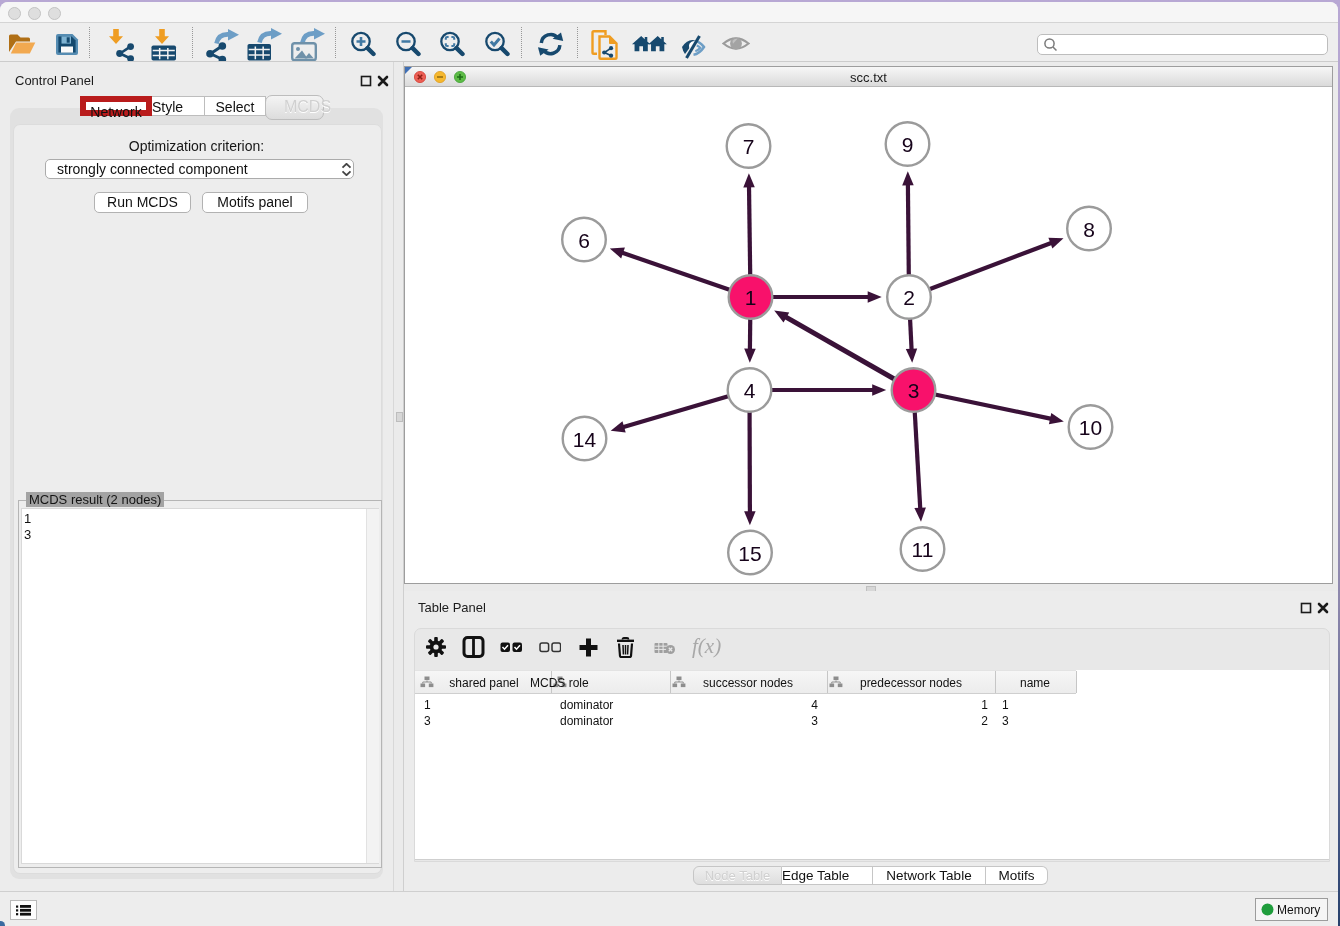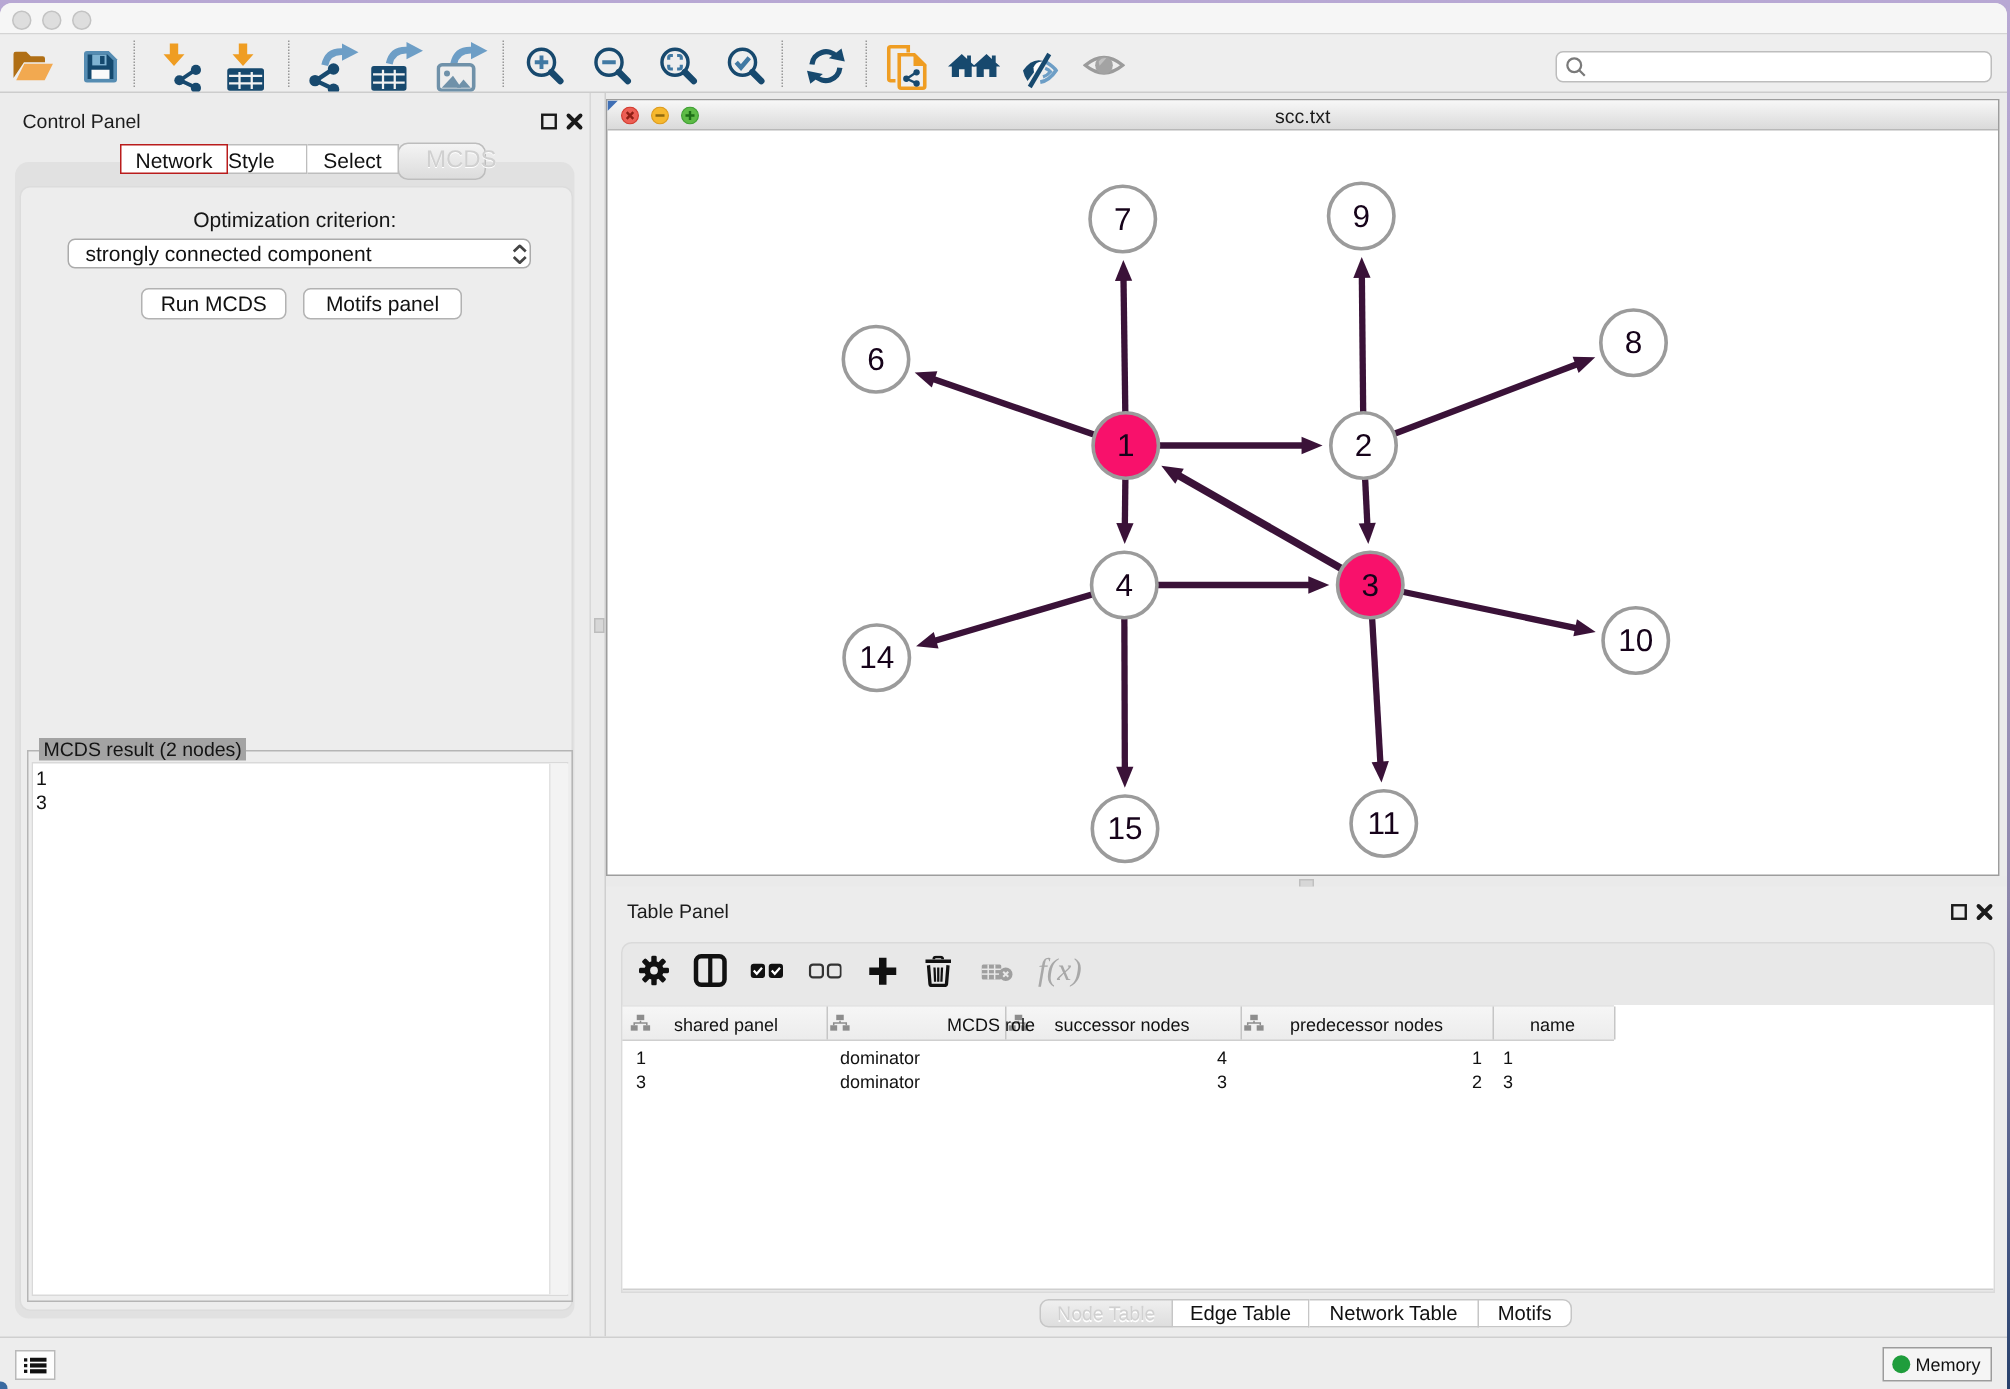--- a/index.html
+++ b/index.html
@@ -169,21 +169,21 @@
  <div class="abs" style="left:15px;top:11px;font-size:13px;color:#1c1c1c">Control Panel</div>
  <svg class="abs" style="left:360px;top:13px" width="12" height="12">
         <rect x="1.5" y="1.5" width="9" height="9" fill="none" stroke="#1a1a1a" stroke-width="1.6"></rect>
       </svg>
  <svg class="abs" style="left:377px;top:13px" width="12" height="12">
         <path d="M2 2 L10 10 M10 2 L2 10" stroke="#1a1a1a" stroke-width="2.6" stroke-linecap="round"></path>
       </svg>
  <div class="abs" style="left:10px;top:46px;width:373px;height:771px;background:#e1e1e1;border-radius:9px"></div>
  <div class="abs" style="left:13px;top:62px;width:367px;height:748px;background:#ededed;border:1px solid #dcdcdc;border-radius:7px"></div>
  <div class="abs" style="left:265px;top:33px;width:57px;height:23px;background:linear-gradient(#f4f4f4,#dcdcdc);border:1px solid #bdbdbd;border-radius:7px"></div>
- <div class="abs" style="left:80px;top:34px;width:72px;height:20px;background:#fff;border:1px solid #b91c1c;box-sizing:border-box;text-align:center;line-height:20px;font-size:14px;color:#111">Network</div>
+ <div class="abs" style="left:80px;top:34px;width:72px;height:20px;background:#fff;border:6px solid #b91c1c;box-sizing:border-box;text-align:center;line-height:20px;font-size:14px;color:#111">Network</div>
  <div class="abs" style="left:152px;top:34px;width:53px;height:20px;background:#fff;border:1px solid #bdbdbd;border-left:none;box-sizing:border-box;line-height:20px;font-size:14px;color:#111">Style</div>
  <div class="abs" style="left:205px;top:34px;width:61px;height:20px;background:#fff;border:1px solid #bdbdbd;border-left:none;box-sizing:border-box;text-align:center;line-height:20px;font-size:14px;color:#111">Select</div>
  <div class="abs ghost" style="left:280px;top:35px;width:55px;height:20px;text-align:center;line-height:20px;font-size:16px">MCDS</div>
  <div class="abs" style="left:13px;top:76px;width:367px;text-align:center;font-size:14px;color:#161616">Optimization criterion:</div>
  <div class="abs" style="left:45px;top:97px;width:309px;height:20px;background:#fff;border:1px solid #ababab;border-radius:5px;box-sizing:border-box"></div>
  <div class="abs" style="left:57px;top:99px;font-size:14px;color:#111">strongly connected component</div>
  <svg class="abs" style="left:340px;top:101px" width="13" height="13">
         <path d="M2.5 4.6 L6.5 0.8 L10.5 4.6" fill="none" stroke="#444" stroke-width="1.8"></path>
         <path d="M2.5 8.4 L6.5 12.2 L10.5 8.4" fill="none" stroke="#444" stroke-width="1.8"></path>
       </svg>
@@ -357,38 +357,38 @@
         <rect x="8.8" y="7.5" width="4.6" height="3.6" fill="#8d8d8d"></rect>
         <path d="M7 4.5 V6 M2.8 7.5 V6 H11.2 V7.5" fill="none" stroke="#8d8d8d" stroke-width="1"></path>
       </svg>
       <svg class="abs" style="left:425px;top:85px" width="14" height="12">
         <rect x="4.5" y="0.5" width="5" height="3.6" fill="#8d8d8d"></rect>
         <rect x="0.5" y="7.5" width="4.6" height="3.6" fill="#8d8d8d"></rect>
         <rect x="8.8" y="7.5" width="4.6" height="3.6" fill="#8d8d8d"></rect>
         <path d="M7 4.5 V6 M2.8 7.5 V6 H11.2 V7.5" fill="none" stroke="#8d8d8d" stroke-width="1"></path>
       </svg>
       <div class="cell" style="left:-0px;top:85px;width:160px;text-align:center">shared panel</div>
-      <div class="cell" style="left:126px;top:85px;width:160px;text-align:right">MCDS role</div>
+      <div class="cell" style="left:126px;top:85px;width:160px;text-align:left">MCDS role</div>
       <div class="cell" style="left:264px;top:85px;width:160px;text-align:center">successor nodes</div>
       <div class="cell" style="left:427px;top:85px;width:160px;text-align:center">predecessor nodes</div>
       <div class="cell" style="left:551px;top:85px;width:160px;text-align:center">name</div>
       <div class="abs" style="left:11px;top:103px;width:661px;height:166px;background:#fff"></div>
       <div class="abs" style="left:11px;top:268px;width:914px;height:1px;background:#cfcfcf"></div>
       <div class="cell" style="left:20px;top:107px">1</div>
       <div class="cell" style="left:156px;top:107px">dominator</div>
       <div class="cell" style="left:314px;top:107px;width:100px;text-align:right">4</div>
       <div class="cell" style="left:484px;top:107px;width:100px;text-align:right">1</div>
       <div class="cell" style="left:598px;top:107px">1</div>
       <div class="cell" style="left:20px;top:123px">3</div>
       <div class="cell" style="left:156px;top:123px">dominator</div>
       <div class="cell" style="left:314px;top:123px;width:100px;text-align:right">3</div>
       <div class="cell" style="left:484px;top:123px;width:100px;text-align:right">2</div>
       <div class="cell" style="left:598px;top:123px">3</div>
       <div class="abs ghost" style="left:289px;top:275px;width:89px;height:19px;background:linear-gradient(#efefef,#dedede);border:1px solid #c6c6c6;border-radius:6px 0 0 6px;box-sizing:border-box;text-align:center;line-height:18px;font-size:13px">Node Table</div>
-      <div class="abs" style="left:378px;top:275px;width:91px;height:19px;background:#fff;border:1px solid #c6c6c6;border-left:none;box-sizing:border-box;text-align:center;line-height:18px;font-size:13.5px;color:#111">Edge Table</div>
+      <div class="abs" style="left:378px;top:275px;width:91px;height:19px;background:#fff;border:1px solid #c6c6c6;border-left:none;box-sizing:border-box;line-height:18px;font-size:13.5px;color:#111">Edge Table</div>
       <div class="abs" style="left:469px;top:275px;width:113px;height:19px;background:#fff;border:1px solid #c6c6c6;border-left:none;box-sizing:border-box;text-align:center;line-height:18px;font-size:13.5px;color:#111">Network Table</div>
       <div class="abs" style="left:582px;top:275px;width:62px;height:19px;background:#fff;border:1px solid #c6c6c6;border-left:none;border-radius:0 6px 6px 0;box-sizing:border-box;text-align:center;line-height:18px;font-size:13.5px;color:#111">Motifs</div>
     </div>
 <div class="sb">
  <div class="abs" style="left:10px;top:8px;width:27px;height:20px;background:#fdfdfd;border:1px solid #b9b9b9;box-sizing:border-box"></div>
  <svg class="abs" style="left:16px;top:13px" width="16" height="11">
   <rect x="0" y="0.5" width="2.2" height="2.2" fill="#111"></rect>
         <rect x="4" y="0" width="11" height="2.8" fill="#111"></rect>
   <rect x="0" y="4.3" width="2.2" height="2.2" fill="#111"></rect>
         <rect x="4" y="3.9" width="11" height="2.8" fill="#111"></rect>

